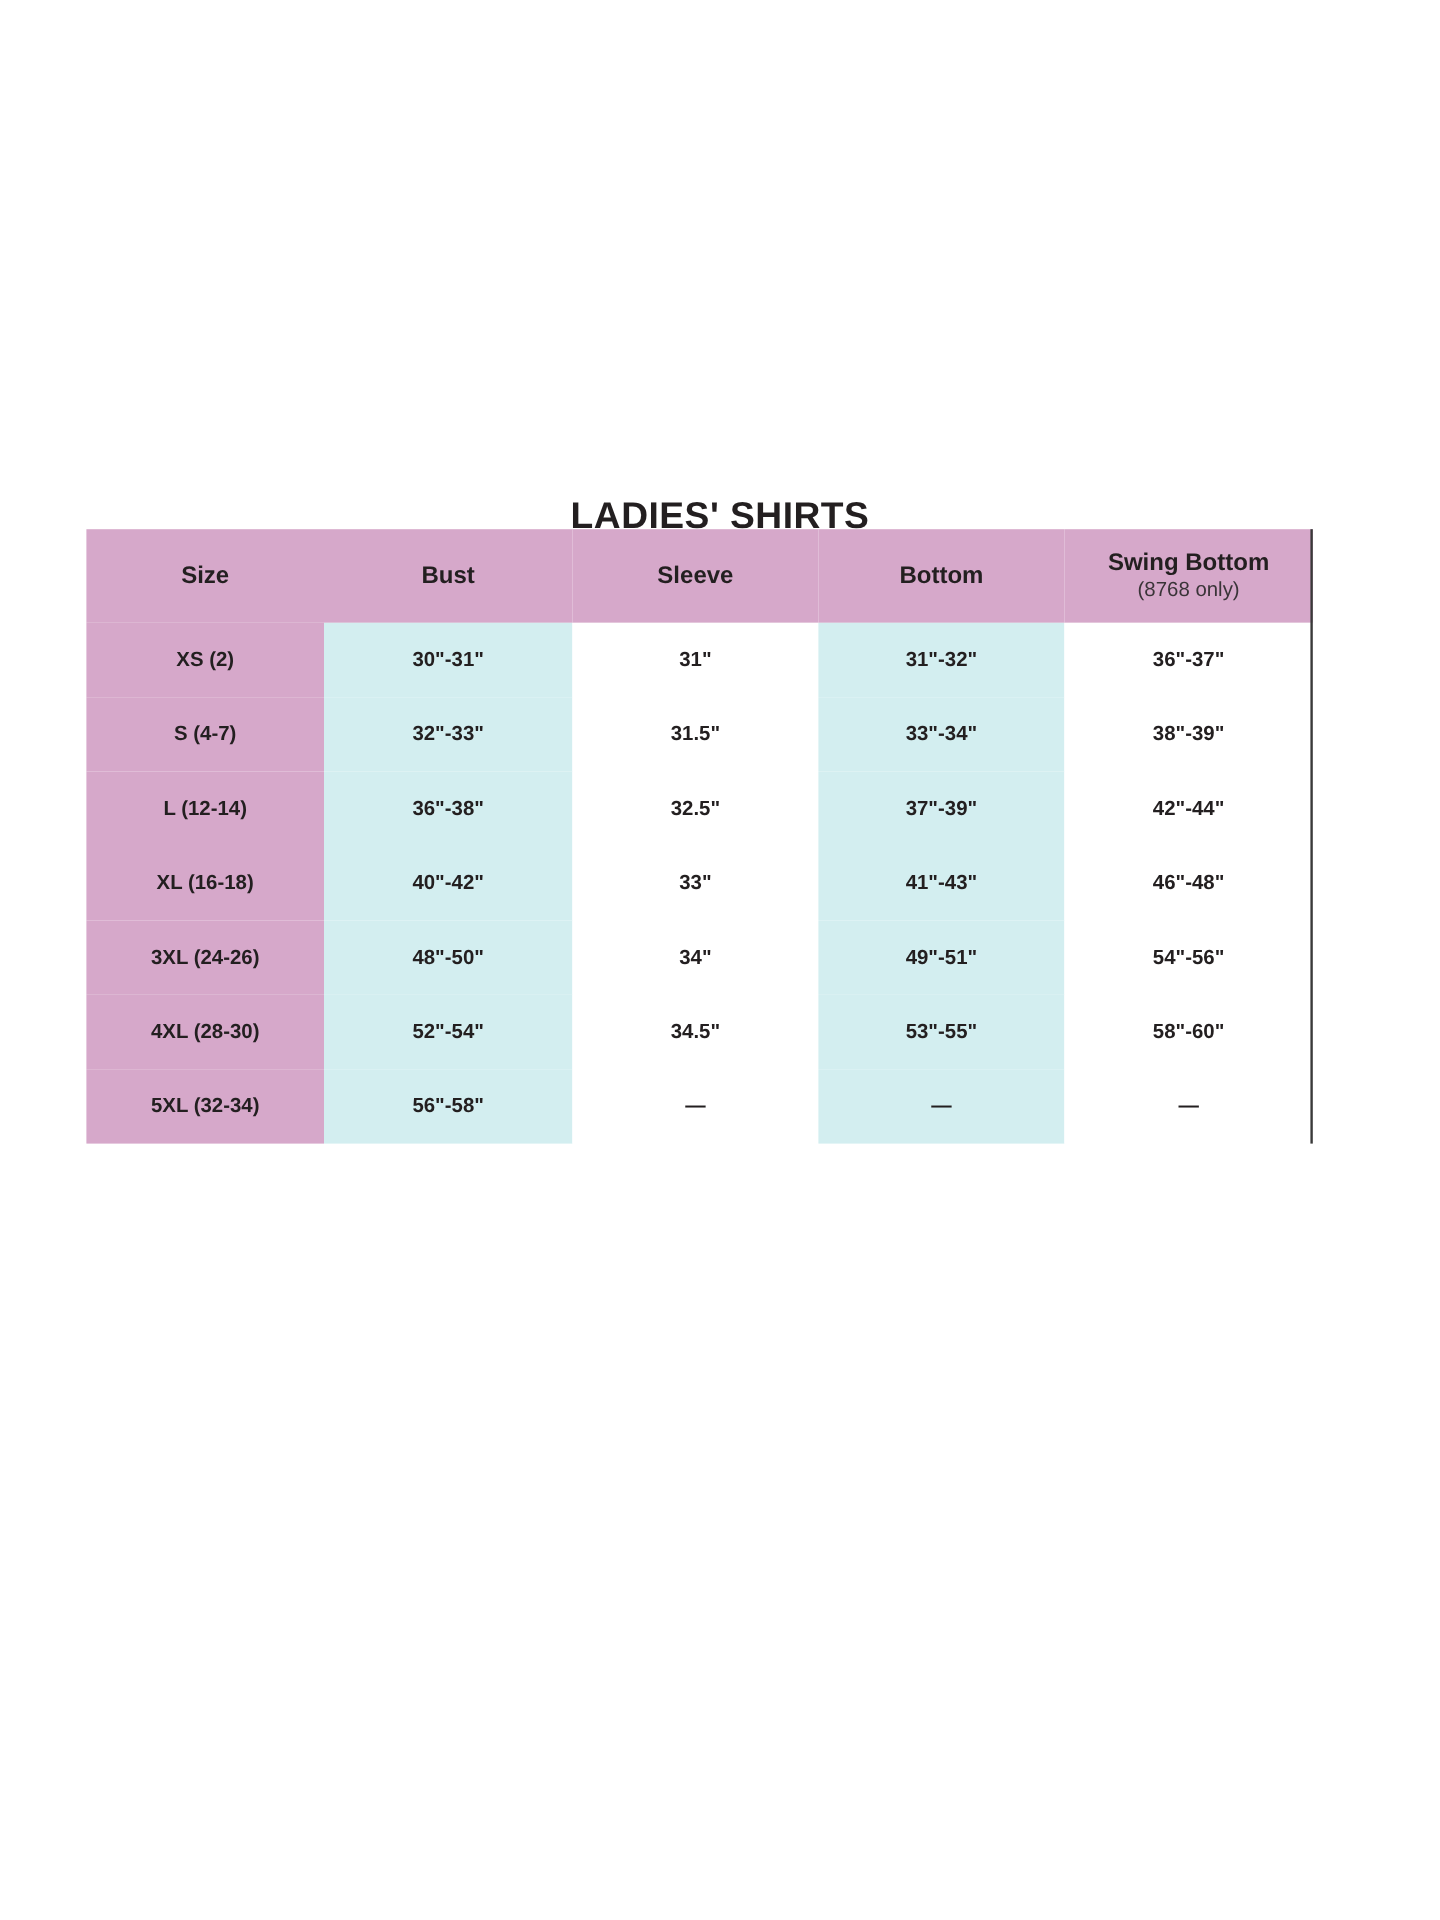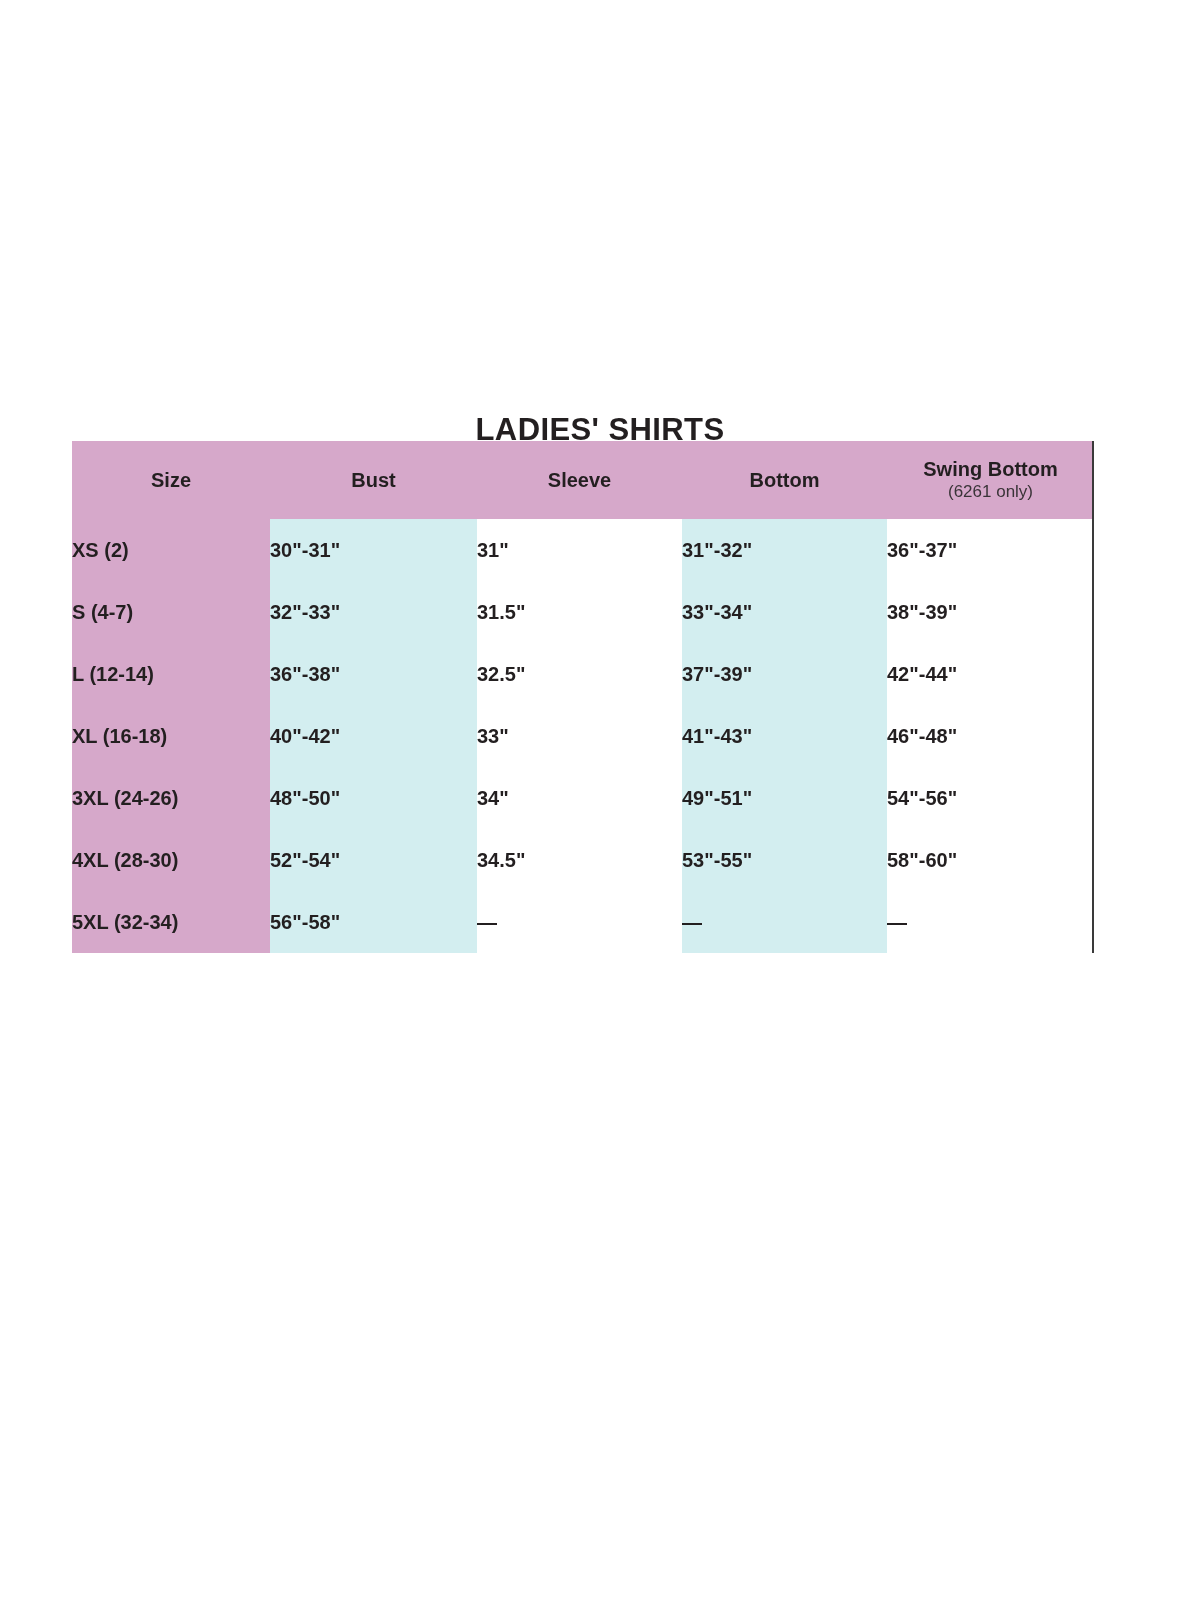--- a/index.html
+++ b/index.html
@@ -70,23 +70,23 @@
   thead th .sub {
     display: block;
     font-size: 17px;
     font-weight: normal;
     color: #3a3438;
     margin-top: 1px;
   }
 
   tbody td {
     height: 62px;
-    font-size: 20px;
-    font-weight: bold;
-    text-align: left;
+    font-size: 17px;
+    font-weight: bold;
+    text-align: center;
     vertical-align: middle;
     padding: 0;
     color: #231f20;
     background: #ffffff;
   }
 
   tbody td.size-cell {
     background: #d6a8ca;
   }
   tbody td.tint {
@@ -135,21 +135,21 @@
             <span>Bust</span>
           </th>
           <th>
             <span>Sleeve</span>
           </th>
           <th>
             <span>Bottom</span>
           </th>
           <th>
             <span>Swing Bottom</span>
-            <span class="sub">(6261 only)</span>
+            <span class="sub">(8768 only)</span>
           </th>
         </tr>
       </thead>
 
       <tbody>
         <tr>
           <td class="size-cell">XS (2)</td>
           <td class="tint">30"-31"</td>
           <td>31"</td>
           <td class="tint">31"-32"</td>

